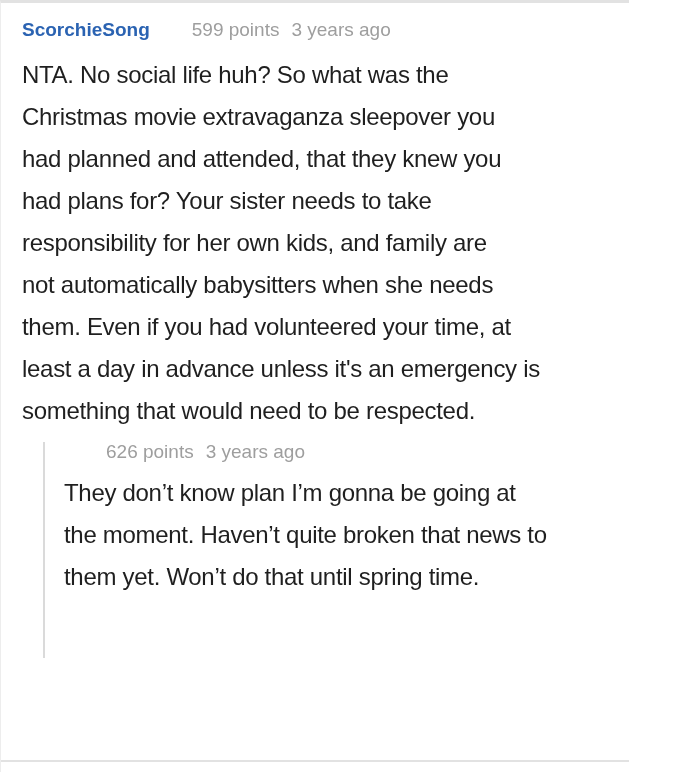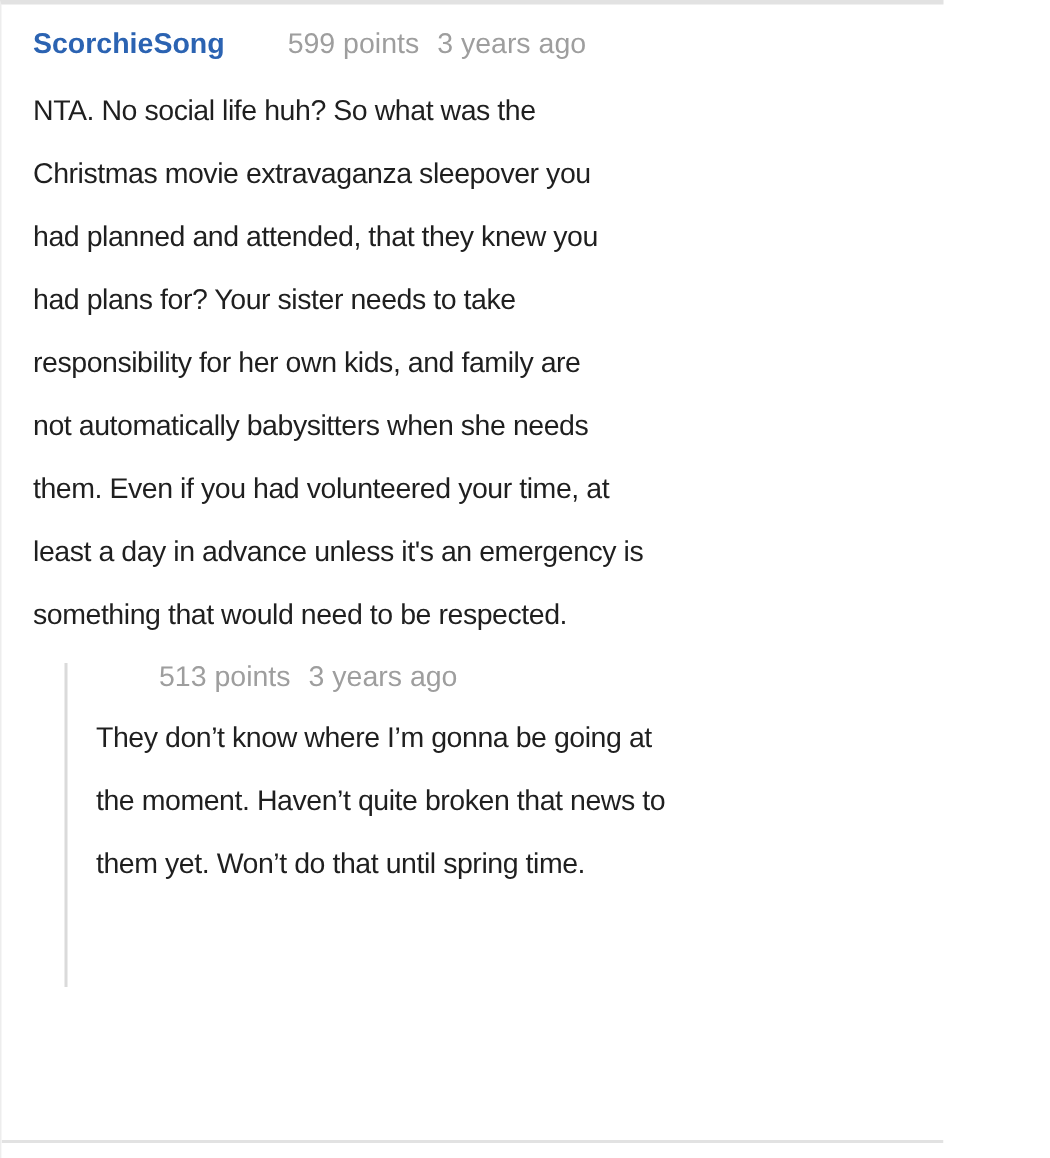--- a/index.html
+++ b/index.html
@@ -45,21 +45,21 @@
   }
   .time {
     color: var(--meta-gray);
     margin-left: 12px;
   }
   .comment-body {
     margin-top: 12px;
   }
   .comment-body p {
     margin: 0;
-    font-size: 19px;
+    font-size: 24px;
     line-height: 42px;
     letter-spacing: -0.3px;
     color: var(--body-text);
     white-space: pre-line;
   }
   .comment-body p + p {
     margin-top: 42px;
   }
   .reply {
     position: relative;
@@ -106,25 +106,25 @@
 responsibility for her own kids, and family are
 not automatically babysitters when she needs
 them. Even if you had volunteered your time, at
 least a day in advance unless it's an emergency is
 something that would need to be respected.</p>
     </div>
 
     <div class="reply">
       <div class="thread-line"></div>
       <div class="comment-header">
-        <span class="points">513 points</span>
+        <span class="points">626 points</span>
         <span class="time">3 years ago</span>
       </div>
       <div class="comment-body">
-        <p>They don’t know where I’m gonna be going at
+        <p>They don’t know plan I’m gonna be going at
 the moment. Haven’t quite broken that news to
 them yet. Won’t do that until spring time.</p>
       </div>
     </div>
   </div>
 
   <div class="bottom-strip"></div>
 </div>
 
 </body></html>

